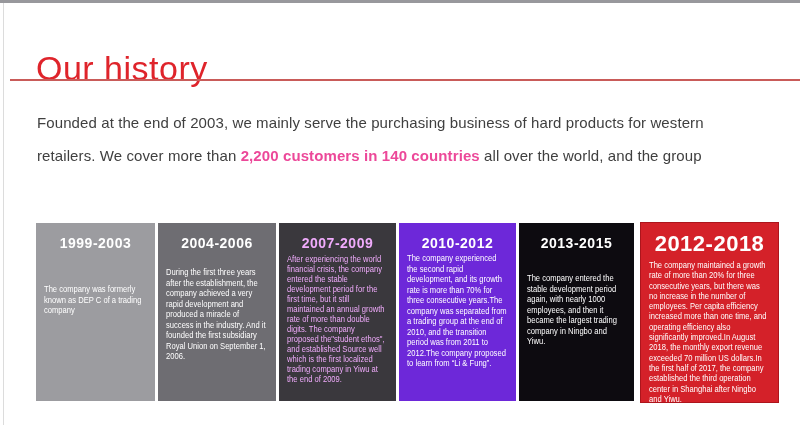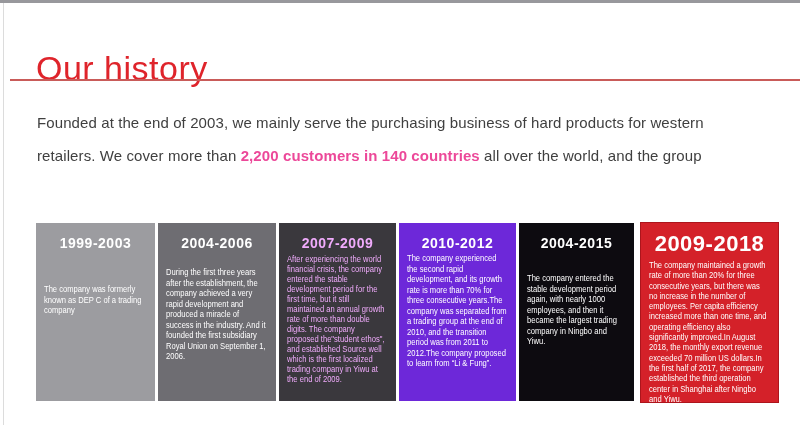--- a/index.html
+++ b/index.html
@@ -111,21 +111,21 @@
     <div class="col-years">2007-2009</div>
     <div class="col-text">After experiencing the world financial crisis, the company entered the stable development period for the first time, but it still maintained an annual growth rate of more than double digits. The company proposed the"student ethos", and established Source well which is the first localized trading company in Yiwu at the end of 2009.</div>
   </div>
 
   <div class="col" style="background: #6d28d9; color: rgb(255, 255, 255);">
     <div class="col-years">2010-2012</div>
     <div class="col-text">The company experienced the second rapid development, and its growth rate is more than 70% for three consecutive years.The company was separated from a trading group at the end of 2010, and the transition period was from 2011 to 2012.The company proposed to learn from “Li &amp; Fung”.</div>
   </div>
 
   <div class="col" style="background: rgb(13, 11, 16); color: rgb(255, 255, 255);">
-    <div class="col-years">2004-2015</div>
+    <div class="col-years">2013-2015</div>
     <div class="col-text">The company entered the stable development period again, with nearly 1000 employees, and then it became the largest trading company in Ningbo and Yiwu.</div>
   </div>
 
   <div class="col" style="background: rgb(212, 33, 41); color: rgb(255, 255, 255);">
-    <div class="col-years">2009-2018</div>
+    <div class="col-years">2012-2018</div>
     <div class="col-text">The company maintained a growth rate of more than 20% for three consecutive years, but there was no increase in the number of employees. Per capita efficiency increased more than one time, and operating efficiency also significantly improved.In August 2018, the monthly export revenue exceeded 70 million US dollars.In the first half of 2017, the company established the third operation center in Shanghai after Ningbo and Yiwu.</div>
   </div>
 </div>
 
 </body></html>

